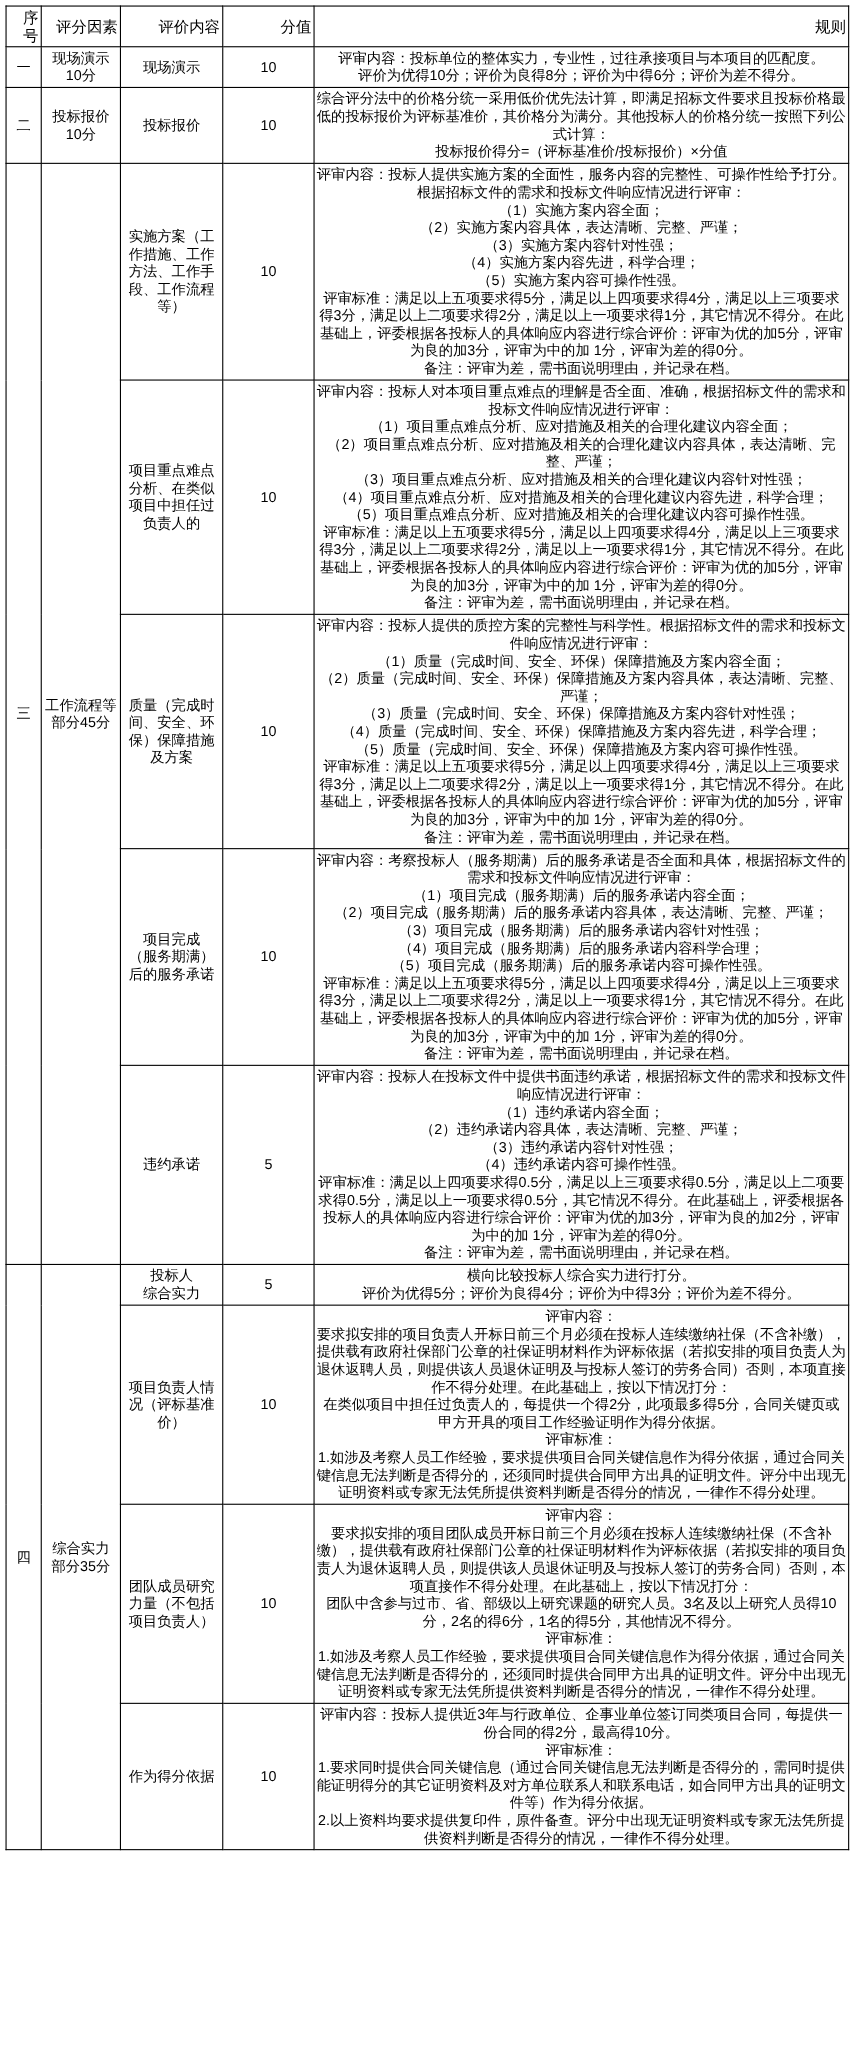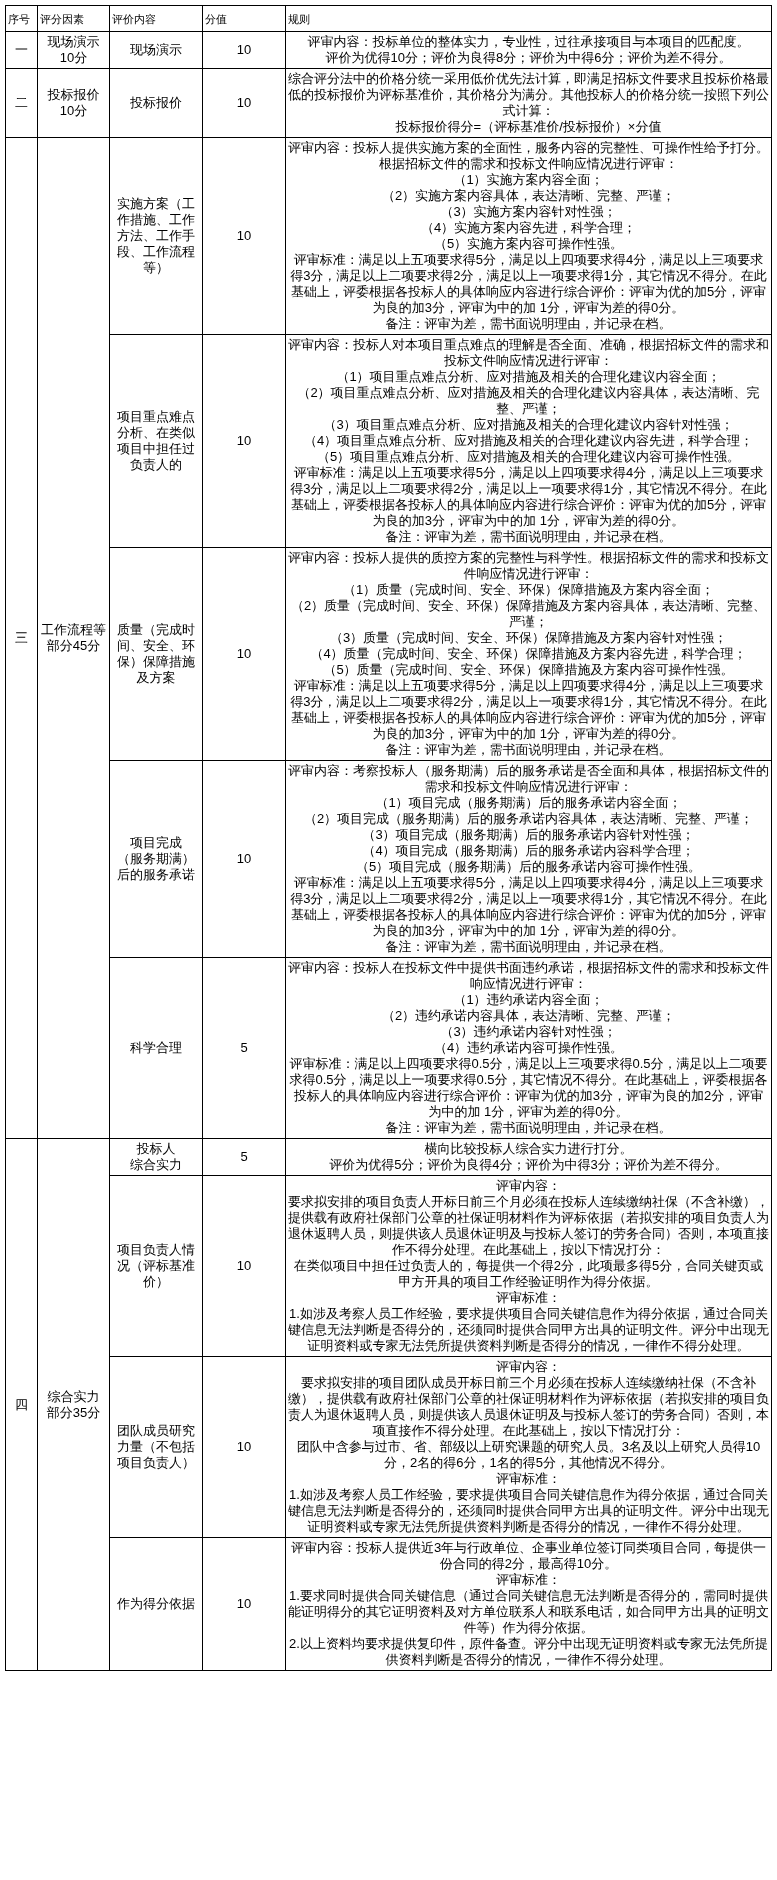--- a/index.html
+++ b/index.html
@@ -10,22 +10,22 @@
     border:1px solid #000000;
     font-size:13px;
     line-height:16px;
     font-weight:normal;
     vertical-align:middle;
     padding:2px;
     box-sizing:border-box;
     word-break:break-all;
   }
   table.score-table th {
-    text-align:left;
-    font-size:11px;
+    text-align:right;
+    font-size:14px;
     height:26px;
     white-space:pre-wrap;
   }
   td.cell-center { text-align:center; white-space:pre-wrap; }
   td.cell-rule   { text-align:center; white-space:pre-wrap; padding:1px 4px; }
   col.c-no     { width:32px; }
   col.c-factor { width:72px; }
   col.c-content{ width:93px; }
   col.c-score  { width:83px; }
   col.c-rule   { width:auto; }
@@ -117,21 +117,21 @@
           <td class="cell-rule">评审内容：考察投标人（服务期满）后的服务承诺是否全面和具体，根据招标文件的需求和投标文件响应情况进行评审：
 （1）项目完成（服务期满）后的服务承诺内容全面；
 （2）项目完成（服务期满）后的服务承诺内容具体，表达清晰、完整、严谨；
 （3）项目完成（服务期满）后的服务承诺内容针对性强；
 （4）项目完成（服务期满）后的服务承诺内容科学合理；
 （5）项目完成（服务期满）后的服务承诺内容可操作性强。
 评审标准：满足以上五项要求得5分，满足以上四项要求得4分，满足以上三项要求得3分，满足以上二项要求得2分，满足以上一项要求得1分，其它情况不得分。在此基础上，评委根据各投标人的具体响应内容进行综合评价：评审为优的加5分，评审为良的加3分，评审为中的加 1分，评审为差的得0分。
 备注：评审为差，需书面说明理由，并记录在档。</td>
         </tr>
         <tr>
-          <td class="cell-center">科学合理</td>
+          <td class="cell-center">违约承诺</td>
           <td class="cell-center">5</td>
           <td class="cell-rule">评审内容：投标人在投标文件中提供书面违约承诺，根据招标文件的需求和投标文件响应情况进行评审：
 （1）违约承诺内容全面；
 （2）违约承诺内容具体，表达清晰、完整、严谨；
 （3）违约承诺内容针对性强；
 （4）违约承诺内容可操作性强。
 评审标准：满足以上四项要求得0.5分，满足以上三项要求得0.5分，满足以上二项要求得0.5分，满足以上一项要求得0.5分，其它情况不得分。在此基础上，评委根据各投标人的具体响应内容进行综合评价：评审为优的加3分，评审为良的加2分，评审为中的加 1分，评审为差的得0分。
 备注：评审为差，需书面说明理由，并记录在档。</td>
         </tr>
         <tr>

